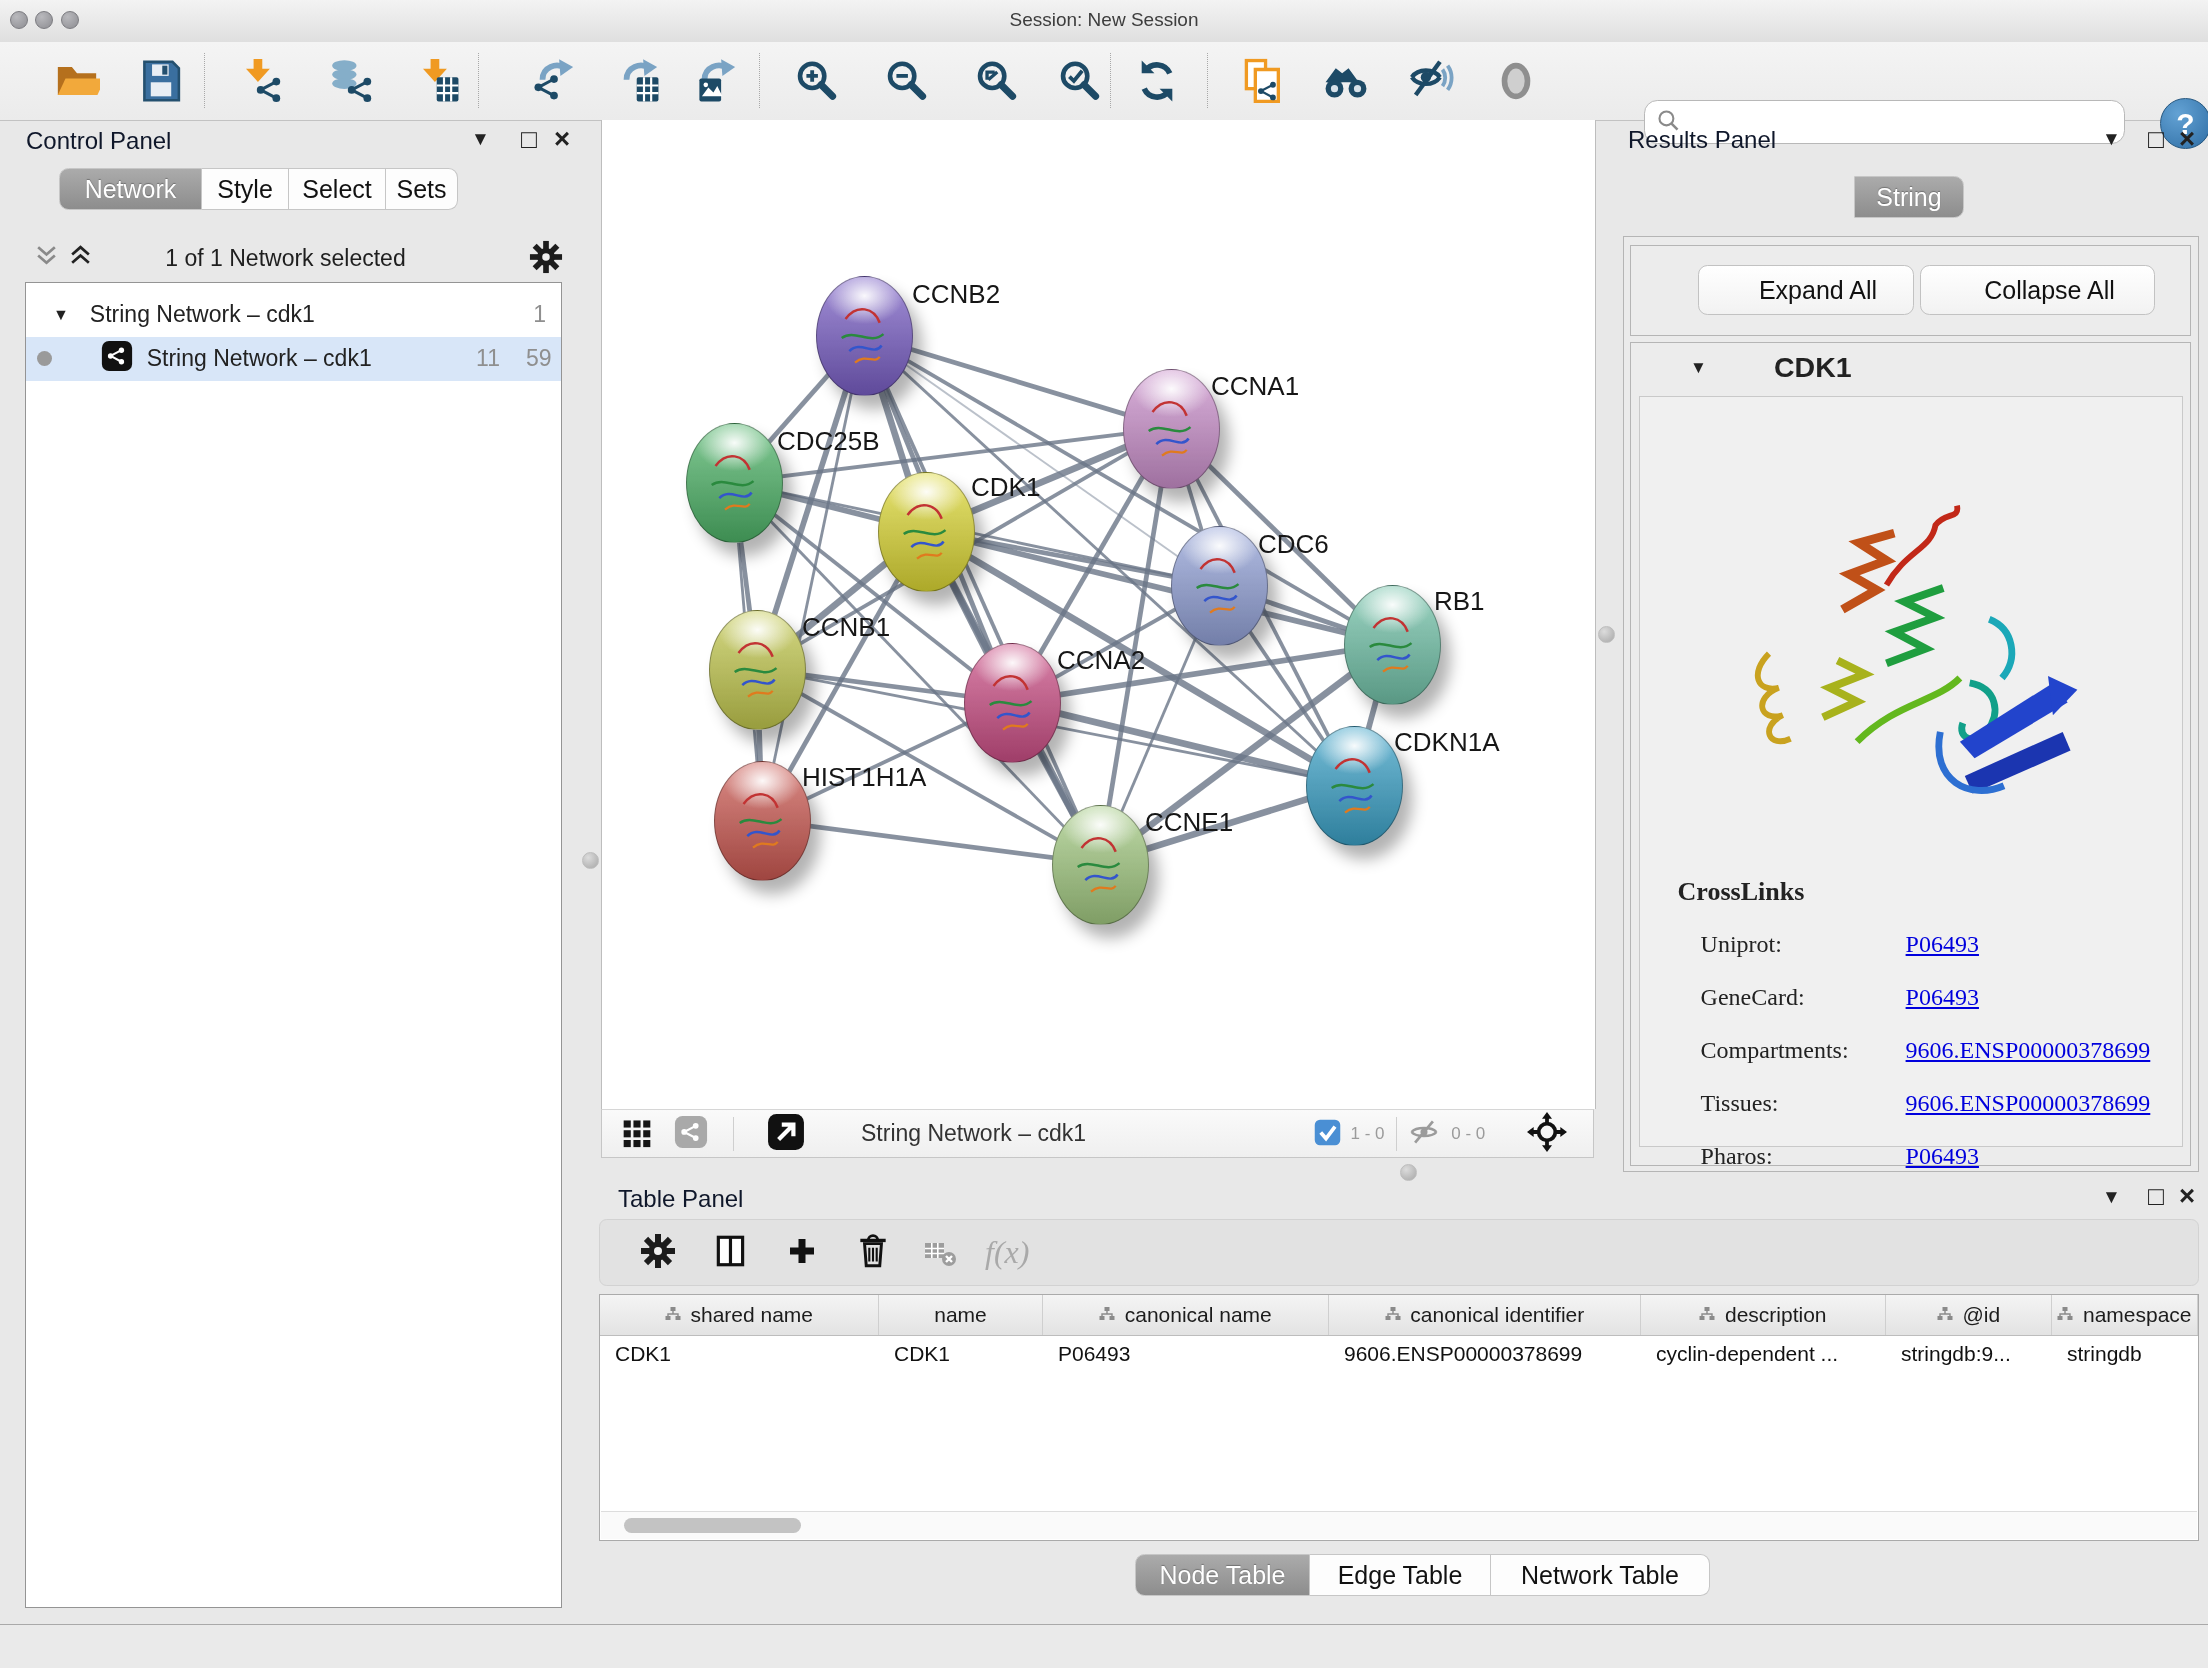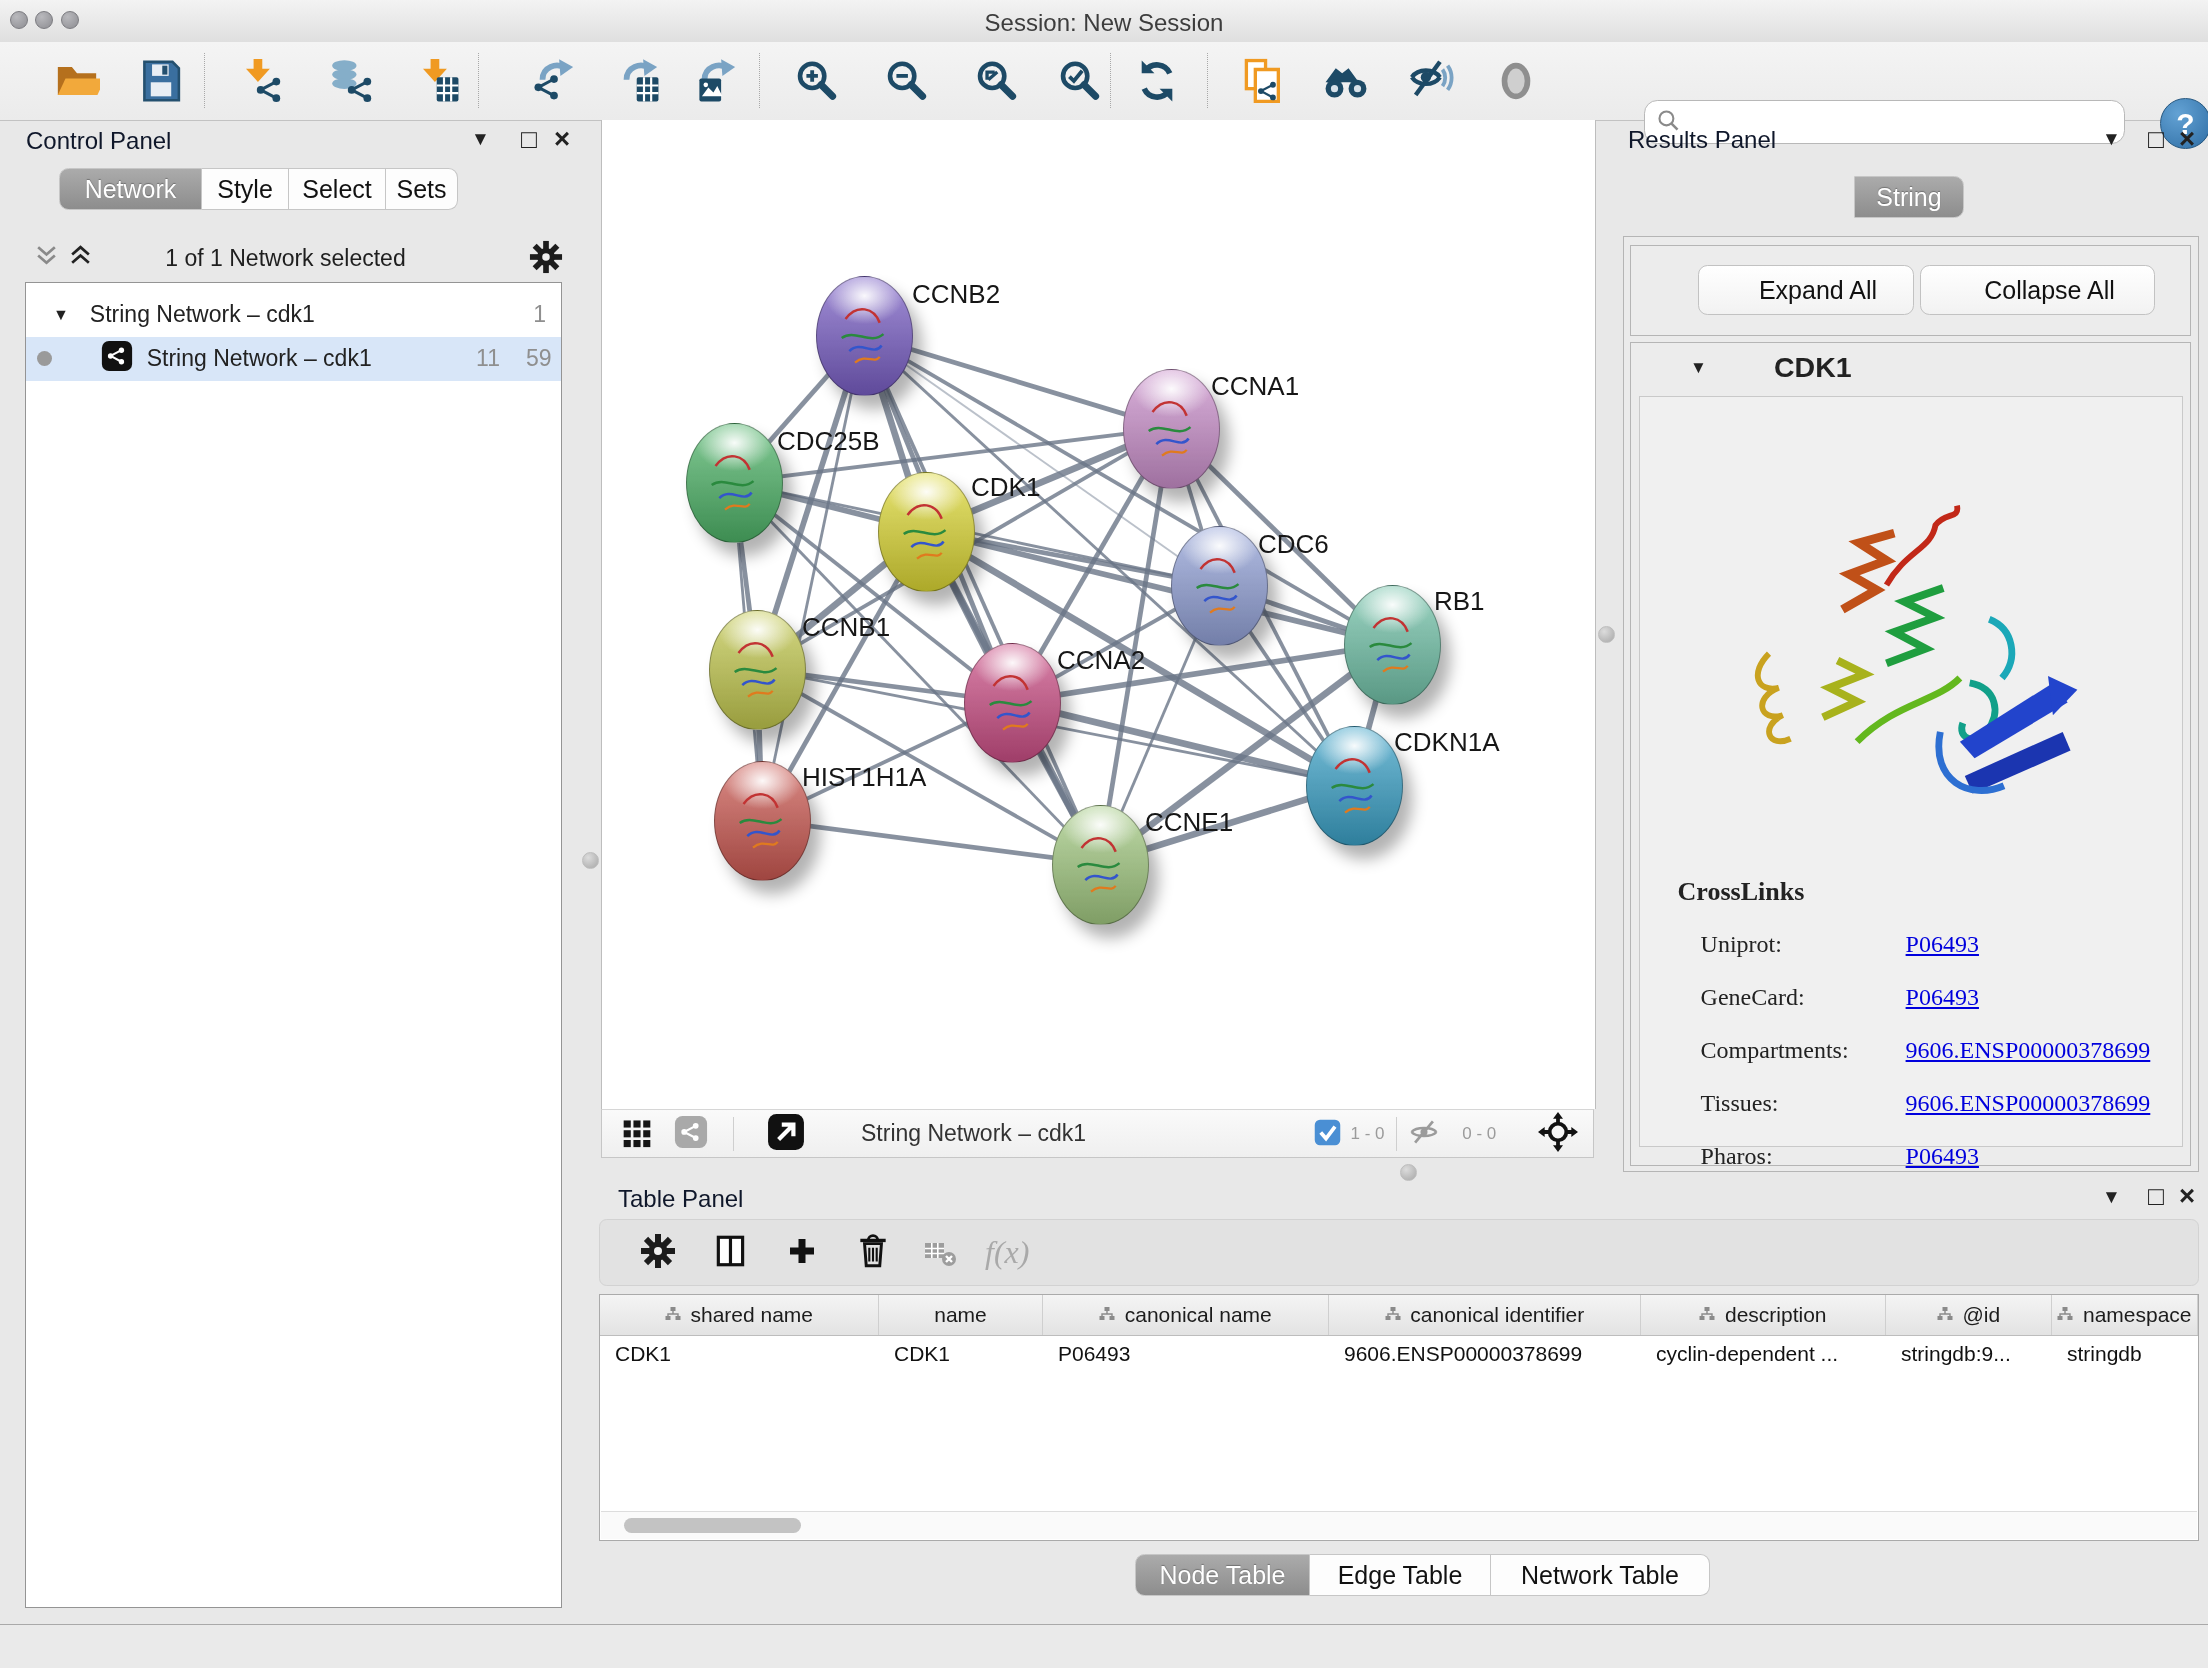--- a/index.html
+++ b/index.html
@@ -4,21 +4,21 @@
 <style>
   html,body{margin:0;padding:0;}
   body{width:2208px;height:1668px;position:relative;background:#e8e8e8;
        font-family:"Liberation Sans","DejaVu Sans",sans-serif;color:#222;overflow:hidden;}
   .abs{position:absolute;}
   
   .titlebar{left:0;top:0;width:2208px;height:42px;background:linear-gradient(#f3f3f3,#dfdfdf);
             border-bottom:1px solid #b9b9b9;}
   .tl{width:16px;height:16px;border-radius:50%;background:radial-gradient(circle at 35% 30%,#b9b9bd,#8d8d92);
       border:1px solid #7b7b80;top:11.4px;}
-  .wintitle{width:100%;text-align:center;top:8.6px;font-size:24px;color:#3d3d3d;}
+  .wintitle{width:100%;text-align:center;top:8.6px;font-size:19px;color:#3d3d3d;}
   
   .toolbar{left:0;top:42px;width:2208px;height:78px;background:linear-gradient(#f4f4f4,#ebebeb);
            border-bottom:1px solid #c2c2c2;}
   .tbtn{width:55px;height:55px;top:11.4px;display:flex;align-items:center;justify-content:center;}
   .tsep{width:0;top:11.4px;height:55px;border-left:1.9px dotted #a8a8a8;}
   .searchbox{left:1644px;top:58px;width:481px;height:44px;background:#fff;border:1px solid #b8b8b8;
              border-radius:13.3px;display:flex;align-items:center;padding-left:11.4px;box-sizing:border-box;}
   .helpbtn{left:2160px;top:56px;width:49px;height:49px;border-radius:50%;
            background:radial-gradient(circle at 35% 30%,#63a2d4,#2e6da4);color:#fff;font-size:30px;
            font-weight:bold;display:flex;align-items:center;justify-content:center;border:1px solid #24567f;}
@@ -486,21 +486,21 @@
         <rect x="1" y="1" width="34" height="34" rx="7" fill="#4a8fd4"></rect>
         <path d="M9 18l7 8 12-16" fill="none" stroke="#fff" stroke-width="5"></path>
       </svg></span>
   <span class="graytxt" style="margin-left:9.5px;">1 - 0</span>
   <span style="margin-left:11.4px;width:0;height:34px;border-left:1px solid #cfcfcf;"></span>
   <span id="cb-eye" style="margin-left:11.4px;"><svg width="32" height="32" viewBox="0 0 36 36">
         <path d="M4 18c5 6 23 6 28 0M4 18c5-6 23-6 28 0" fill="none" stroke="#9b9b9b" stroke-width="2.8"></path>
         <circle cx="18" cy="18" r="4" fill="#9b9b9b"></circle>
         <path d="M8 30 28 6" stroke="#9b9b9b" stroke-width="3"></path>
       </svg></span>
-  <span class="graytxt" style="margin-left:22px;">0 - 0</span>
+  <span class="graytxt" style="margin-left:11px;">0 - 0</span>
   <span id="cb-cross" style="margin-left:42px;"><svg width="40" height="40" viewBox="0 0 36 36">
         <circle cx="18" cy="18" r="7.5" fill="none" stroke="#111" stroke-width="3.4"></circle>
         <path d="M18 4v7M18 25v7M4 18h7M25 18h7" stroke="#111" stroke-width="3.4"></path>
         <path d="M18 0l4.5 6h-9zM18 36l4.5-6h-9zM0 18l6 4.5v-9zM36 18l-6 4.5v-9z" fill="#111"></path>
       </svg></span>
 </div>
 
 <div class="abs ptitle" style="left:1628px;top:126px;">Results Panel</div>
 <div class="abs pico" style="left:2102px;top:129px;font-size:19px;">▼</div>
 <div class="abs pico" style="left:2148px;top:126px;font-size:26px;">□</div>

